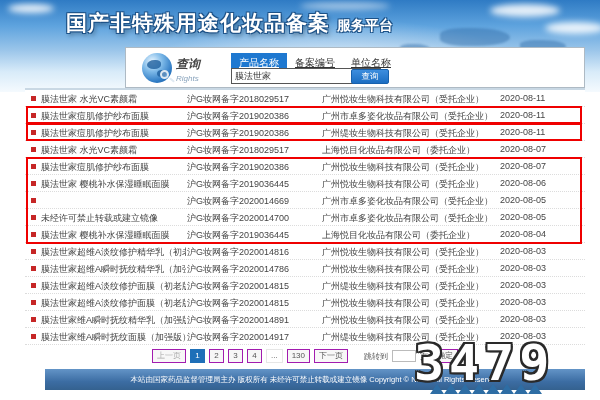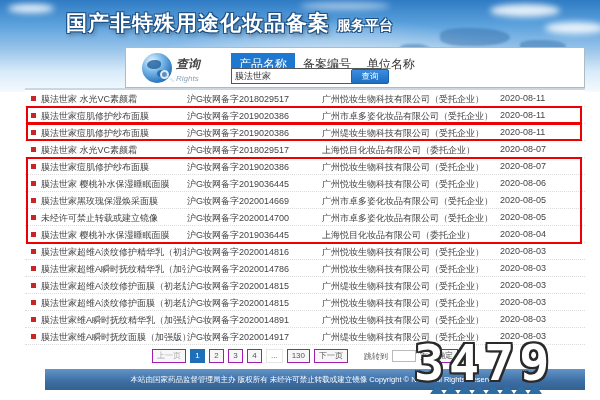--- a/index.html
+++ b/index.html
@@ -39,21 +39,21 @@
       background:#1e5f9e; border-radius:50%; opacity:.8; }
   .magnifier { position:absolute; left:34px; top:22px; width:9px; height:9px; border:2px solid #dfe9f2;
       border-radius:50%; background:rgba(255,255,255,.25); }
   .magnifier::after { content:""; position:absolute; left:7px; top:7px; width:6px; height:2px;
       background:#dfe9f2; transform:rotate(40deg); border-radius:1px; }
   .logo-text { position:absolute; left:50px; top:8px; }
   .logo-cn { font-size:12px; font-weight:bold; color:#444; font-style:italic; }
   .logo-en { font-size:8px; color:#8aa4bd; font-style:italic; margin-top:1px; }
 
   .tabs { position:absolute; left:105px; top:5px; display:flex; }
-  .tab { font-size:12px; padding:3px 8px 2px; color:#333; cursor:pointer; }
+  .tab { font-size:10px; padding:3px 8px 2px; color:#333; cursor:pointer;text-decoration:underline; }
   .tab.active { background:#1e78d0; color:#fff; }
   .search-input { position:absolute; left:105px; top:20px; width:150px; height:16px;
       border:1px solid #555; font-size:9px; padding:0 3px; color:#333; font-family:inherit; }
   .search-btn { position:absolute; left:225px; top:21px; width:38px; height:15px;
       background:linear-gradient(180deg,#3d8ede,#1b6dc2); color:#fff; font-size:8.5px; border:1px solid #1761ad;
       border-radius:2px; text-align:center; line-height:13px; cursor:pointer; }
   .panel-divider { position:absolute; left:25px; top:88px; width:560px; height:2px; background:#c9d8e4; }
 
   
   .table { position:absolute; left:25px; top:90px; width:560px; height:256px; background:#fff; }
@@ -172,21 +172,20 @@
       </div>
       <div class="row">
         <span class="bullet"></span>
         <span class="c-name">膜法世家 樱桃补水保湿睡眠面膜</span>
         <span class="c-reg">沪G妆网备字2019036445</span>
         <span class="c-company">广州悦妆生物科技有限公司（受托企业）</span>
         <span class="c-date">2020-08-06</span>
       </div>
       <div class="row">
         <span class="bullet"></span>
-        <span class="c-name">膜法世家黑玫瑰保湿焕采面膜</span>
         <span class="c-reg">沪G妆网备字2020014669</span>
         <span class="c-company">广州市卓多姿化妆品有限公司（受托企业）</span>
         <span class="c-date">2020-08-05</span>
       </div>
       <div class="row">
         <span class="bullet"></span>
         <span class="c-name">未经许可禁止转载或建立镜像</span>
         <span class="c-reg">沪G妆网备字2020014700</span>
         <span class="c-company">广州市卓多姿化妆品有限公司（受托企业）</span>
         <span class="c-date">2020-08-05</span>

